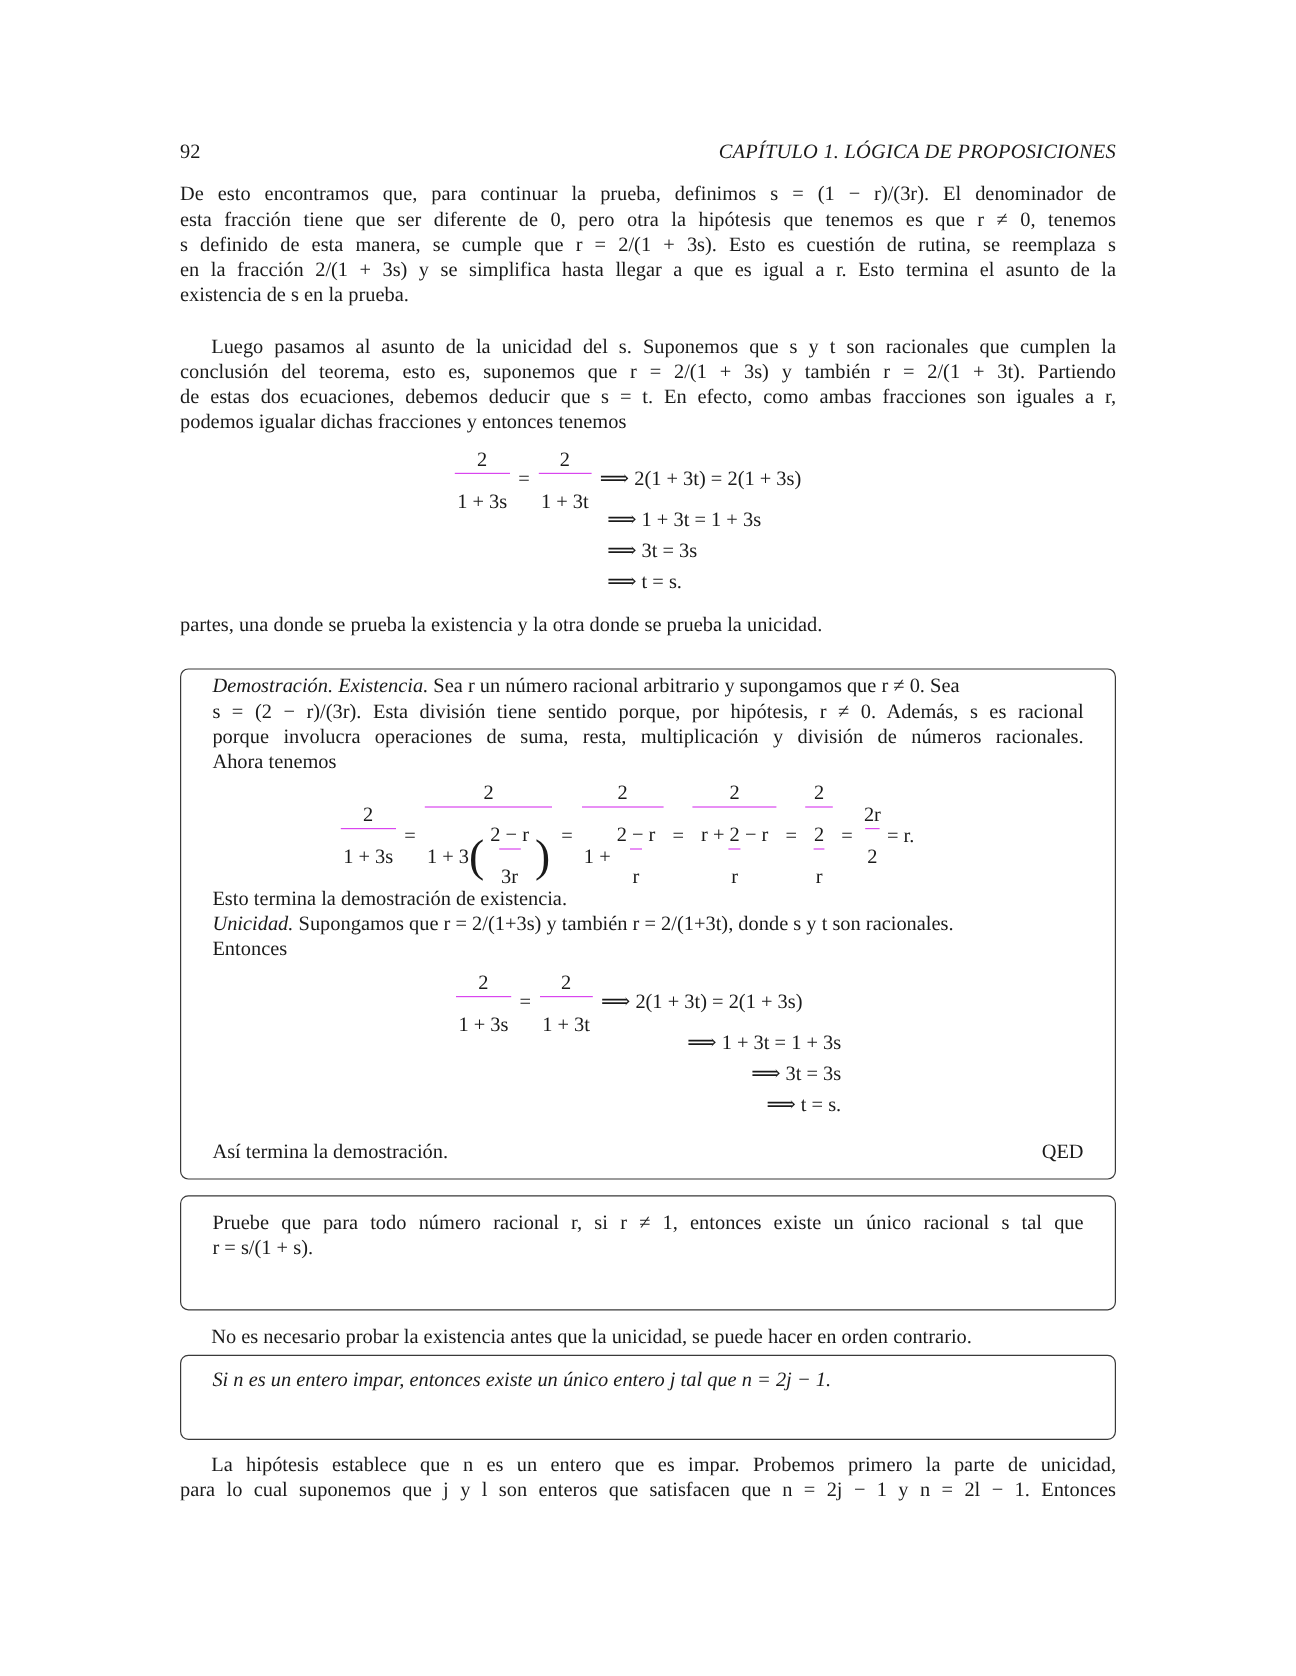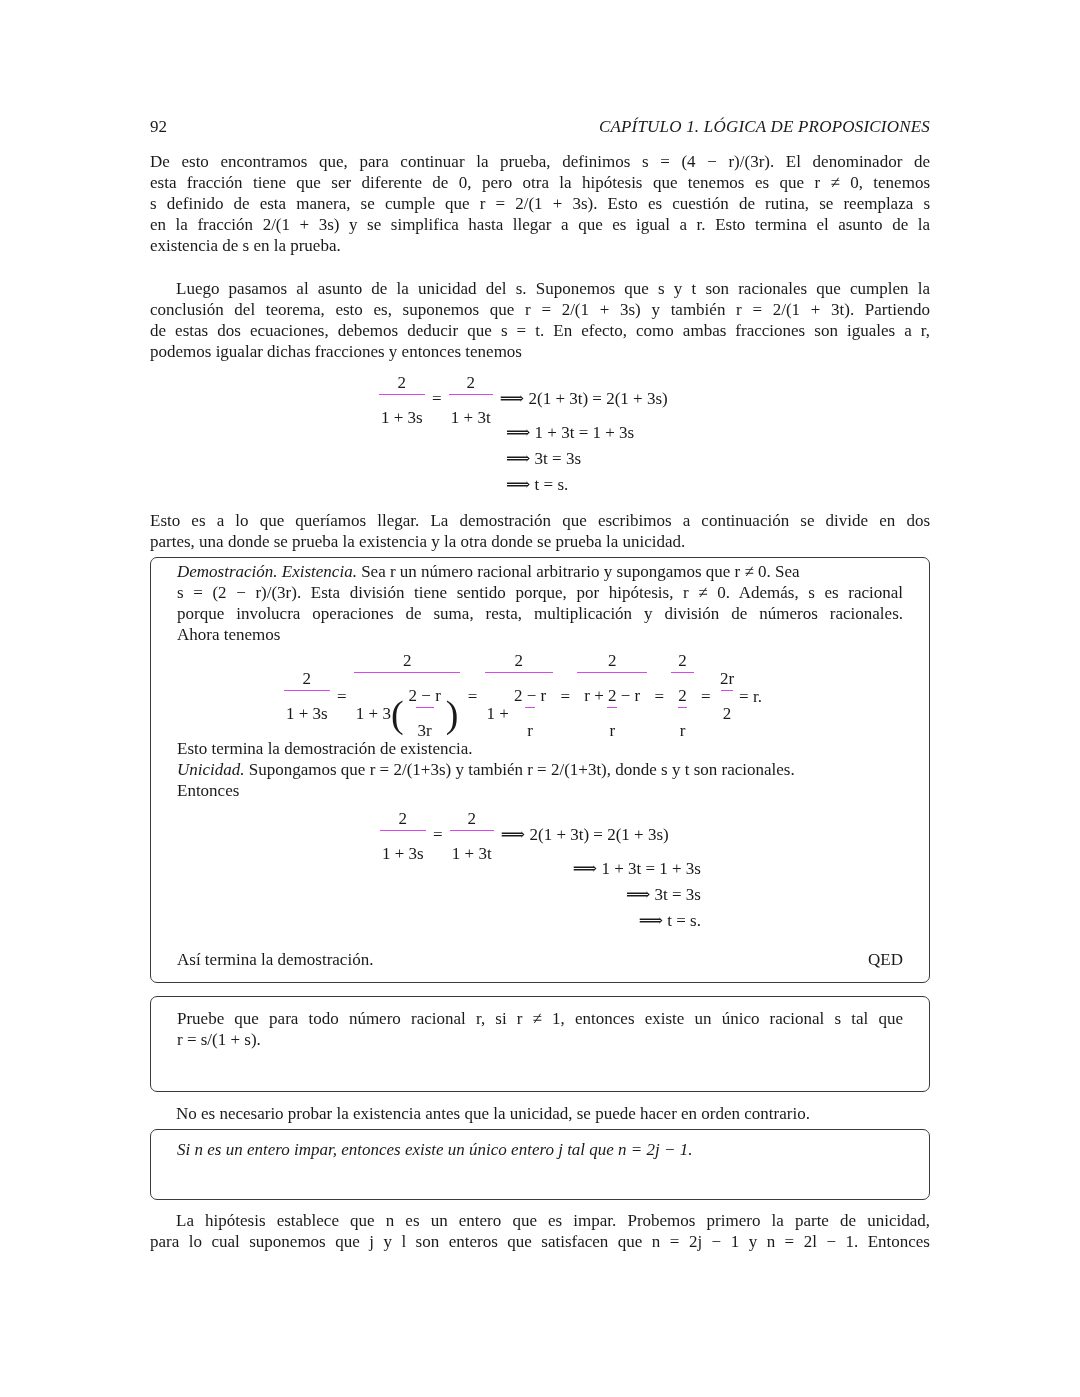--- a/index.html
+++ b/index.html
@@ -32,21 +32,21 @@
 </head>
 <body>
 
 <div class="page">
   <div class="header">
     <span class="num">92</span>
     <span class="chap">CAPÍTULO 1.  LÓGICA DE PROPOSICIONES</span>
   </div>
 
   <div class="p" style="top:151px;">
-    <span class="line">De esto encontramos que, para continuar la prueba, definimos s = (4 − r)/(3r). El denominador de</span>
+    <span class="line">De esto encontramos que, para continuar la prueba, definimos s = (1 − r)/(3r). El denominador de</span>
     <span class="line">esta fracción tiene que ser diferente de 0, pero otra la hipótesis que tenemos es que r ≠ 0, tenemos</span>
     <span class="line">s definido de esta manera, se cumple que r = 2/(1 + 3s). Esto es cuestión de rutina, se reemplaza s</span>
     <span class="line">en la fracción 2/(1 + 3s) y se simplifica hasta llegar a que es igual a r. Esto termina el asunto de la</span>
     <span class="line last">existencia de s en la prueba.</span>
   </div>
 
   <div class="p" style="top:278px;">
     <span class="line indent">Luego pasamos al asunto de la unicidad del s. Suponemos que s y t son racionales que cumplen la</span>
     <span class="line">conclusión del teorema, esto es, suponemos que r = 2/(1 + 3s) y también r = 2/(1 + 3t). Partiendo</span>
     <span class="line">de estas dos ecuaciones, debemos deducir que s = t. En efecto, como ambas fracciones son iguales a r,</span>
@@ -63,21 +63,20 @@
         <span class="num">2</span>
         <span class="den">1 + 3t</span>
       </span>
     <span>⟹ 2(1 + 3t) = 2(1 + 3s)</span>
   </div>
   <div class="row" style="left:356px; top:422px;">⟹ 1 + 3t = 1 + 3s</div>
   <div class="row" style="left:356px; top:448px;">⟹ 3t = 3s</div>
   <div class="row" style="left:356px; top:474px;">⟹ t = s.</div>
 
   <div class="p" style="top:510px;">
-    <span class="line">Esto es a lo que queríamos llegar. La demostración que escribimos a continuación se divide en dos</span>
     <span class="line last">partes, una donde se prueba la existencia y la otra donde se prueba la unicidad.</span>
   </div>
 </div>
 
 <div class="box" style="top:557px; height:424px;">
   <div style="position:absolute; left:26px; top:3px; width:726px;">
     <div style="height:21px; white-space:nowrap;"><i>Demostración.  Existencia.</i><span> Sea r un número racional arbitrario y supongamos que r ≠ 0. Sea</span></div>
     <div style="height:21px; white-space:nowrap; text-align:justify; text-align-last:justify;">s = (2 − r)/(3r). Esta división tiene sentido porque, por hipótesis, r ≠ 0. Además, s es racional</div>
     <div style="height:21px; white-space:nowrap; text-align:justify; text-align-last:justify;">porque involucra operaciones de suma, resta, multiplicación y división de números racionales.</div>
     <div style="height:21px; white-space:nowrap;">Ahora tenemos</div>

